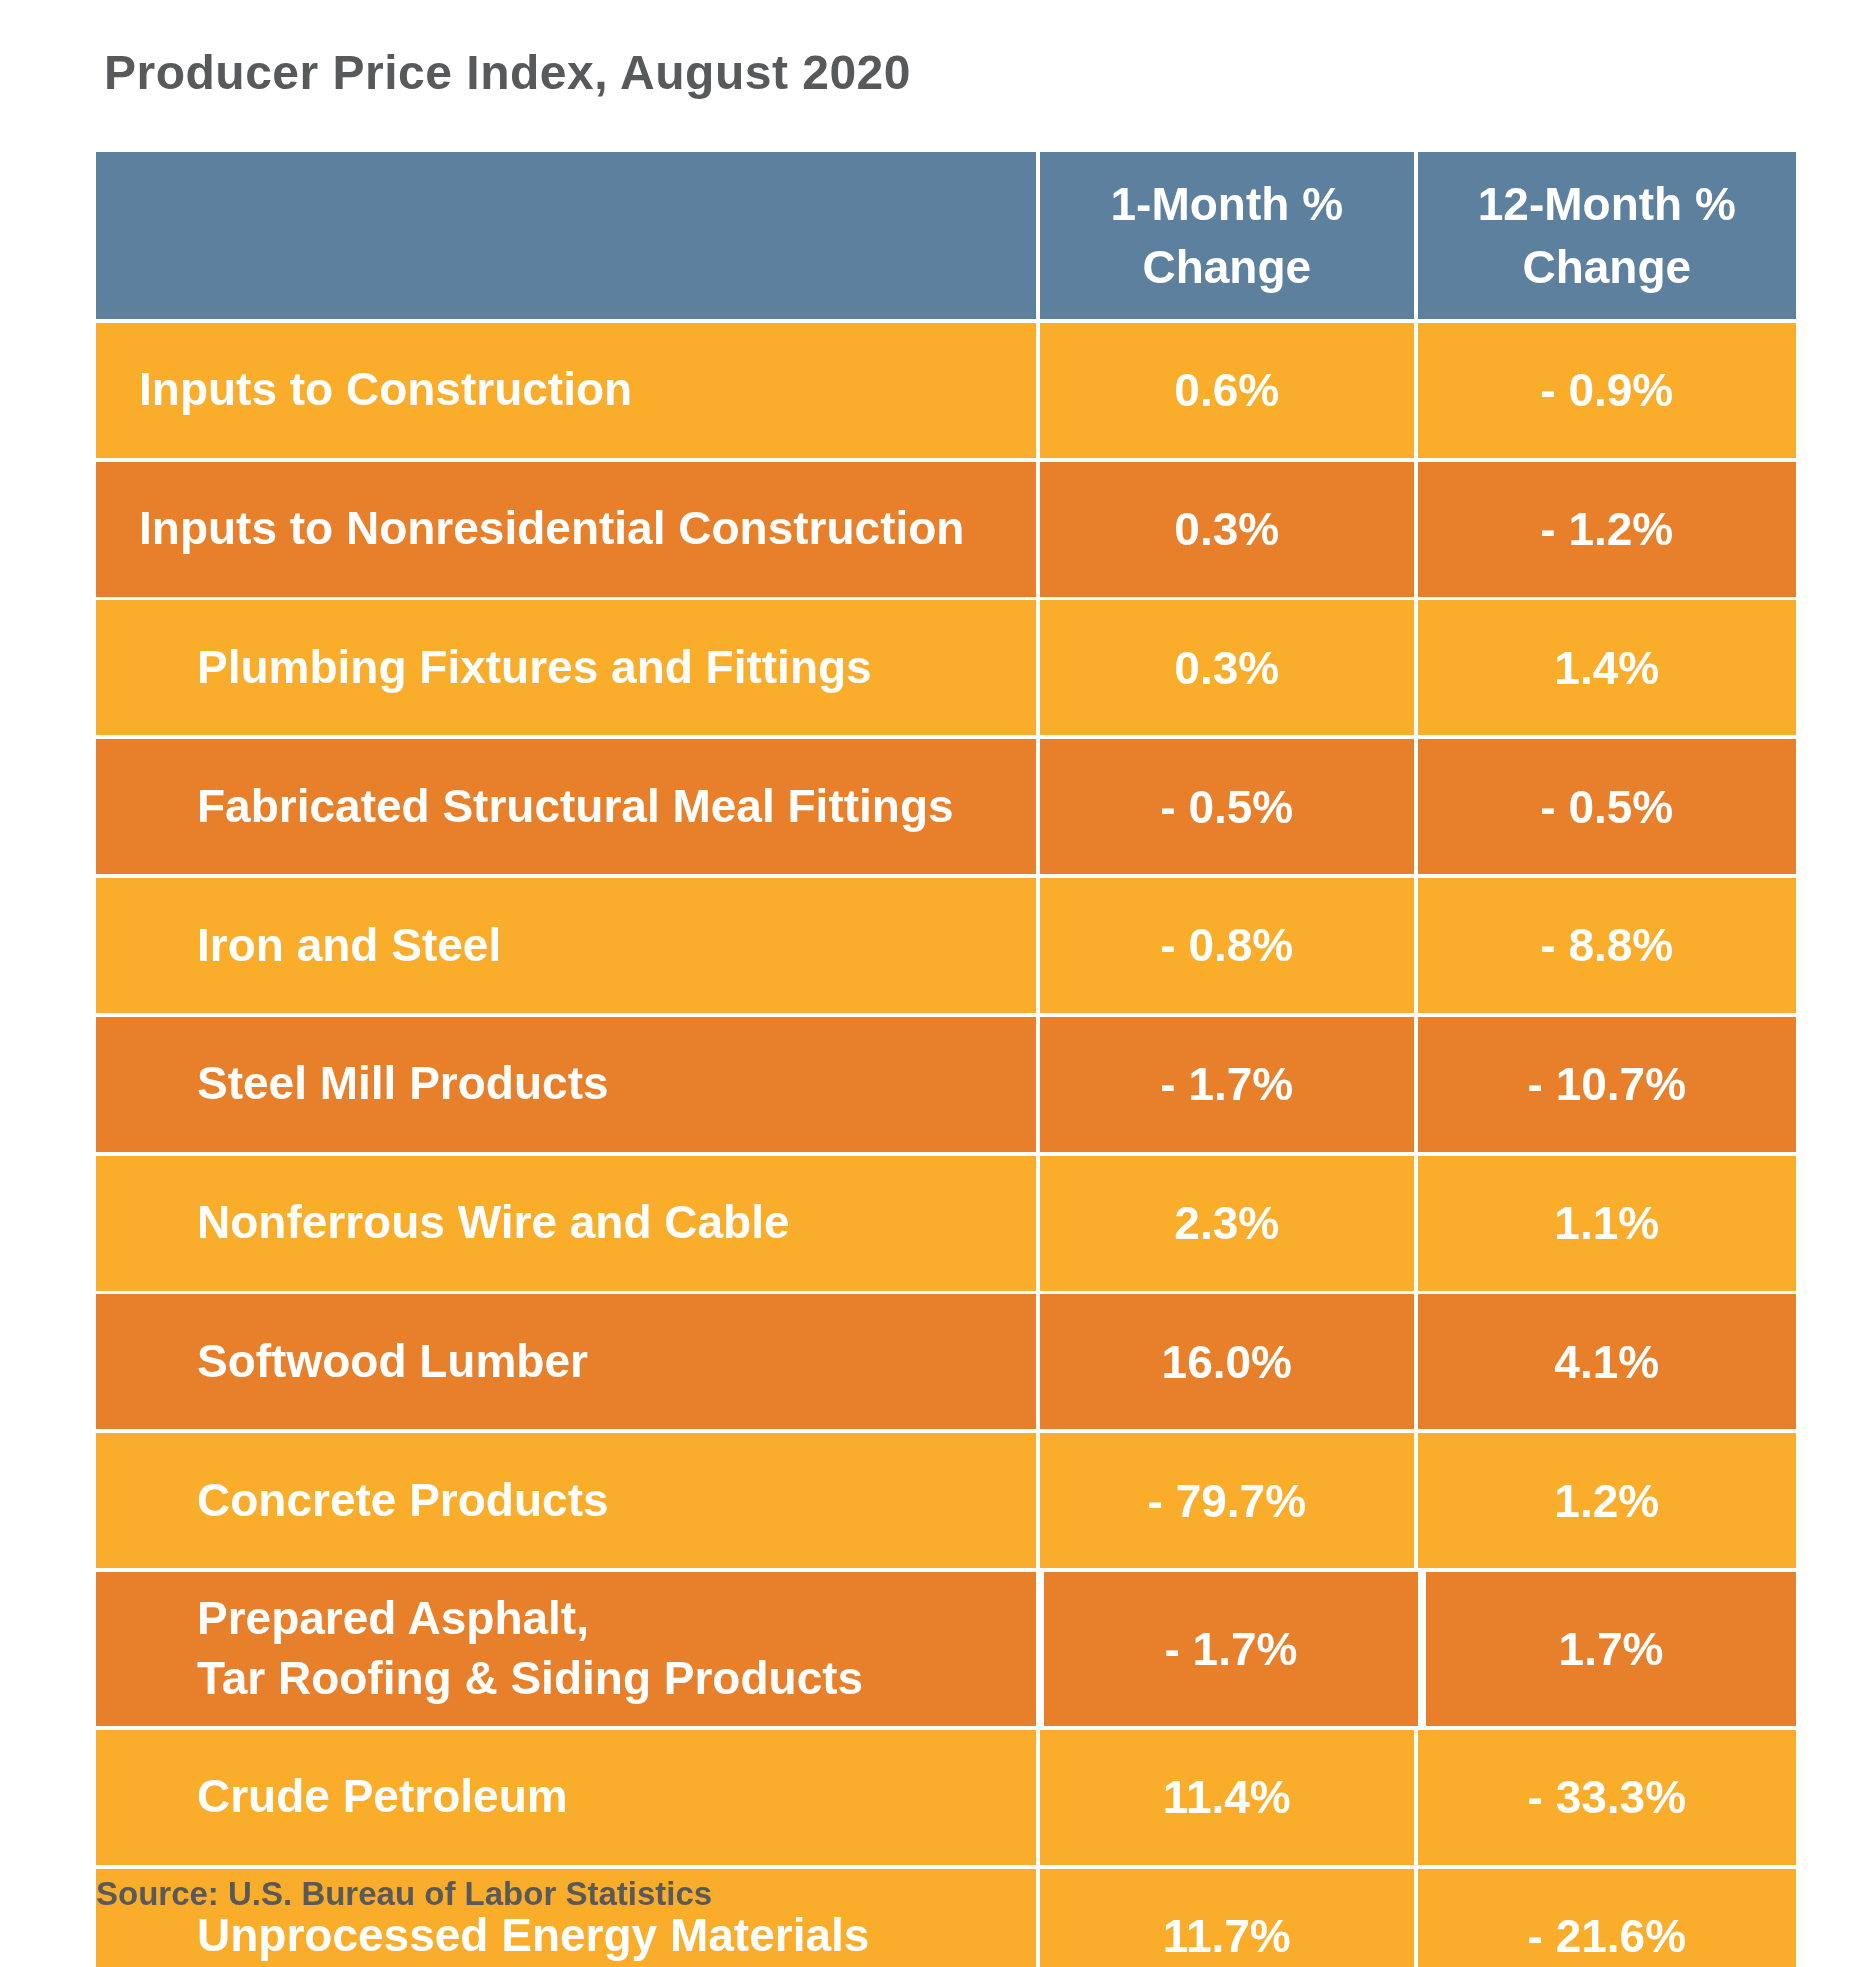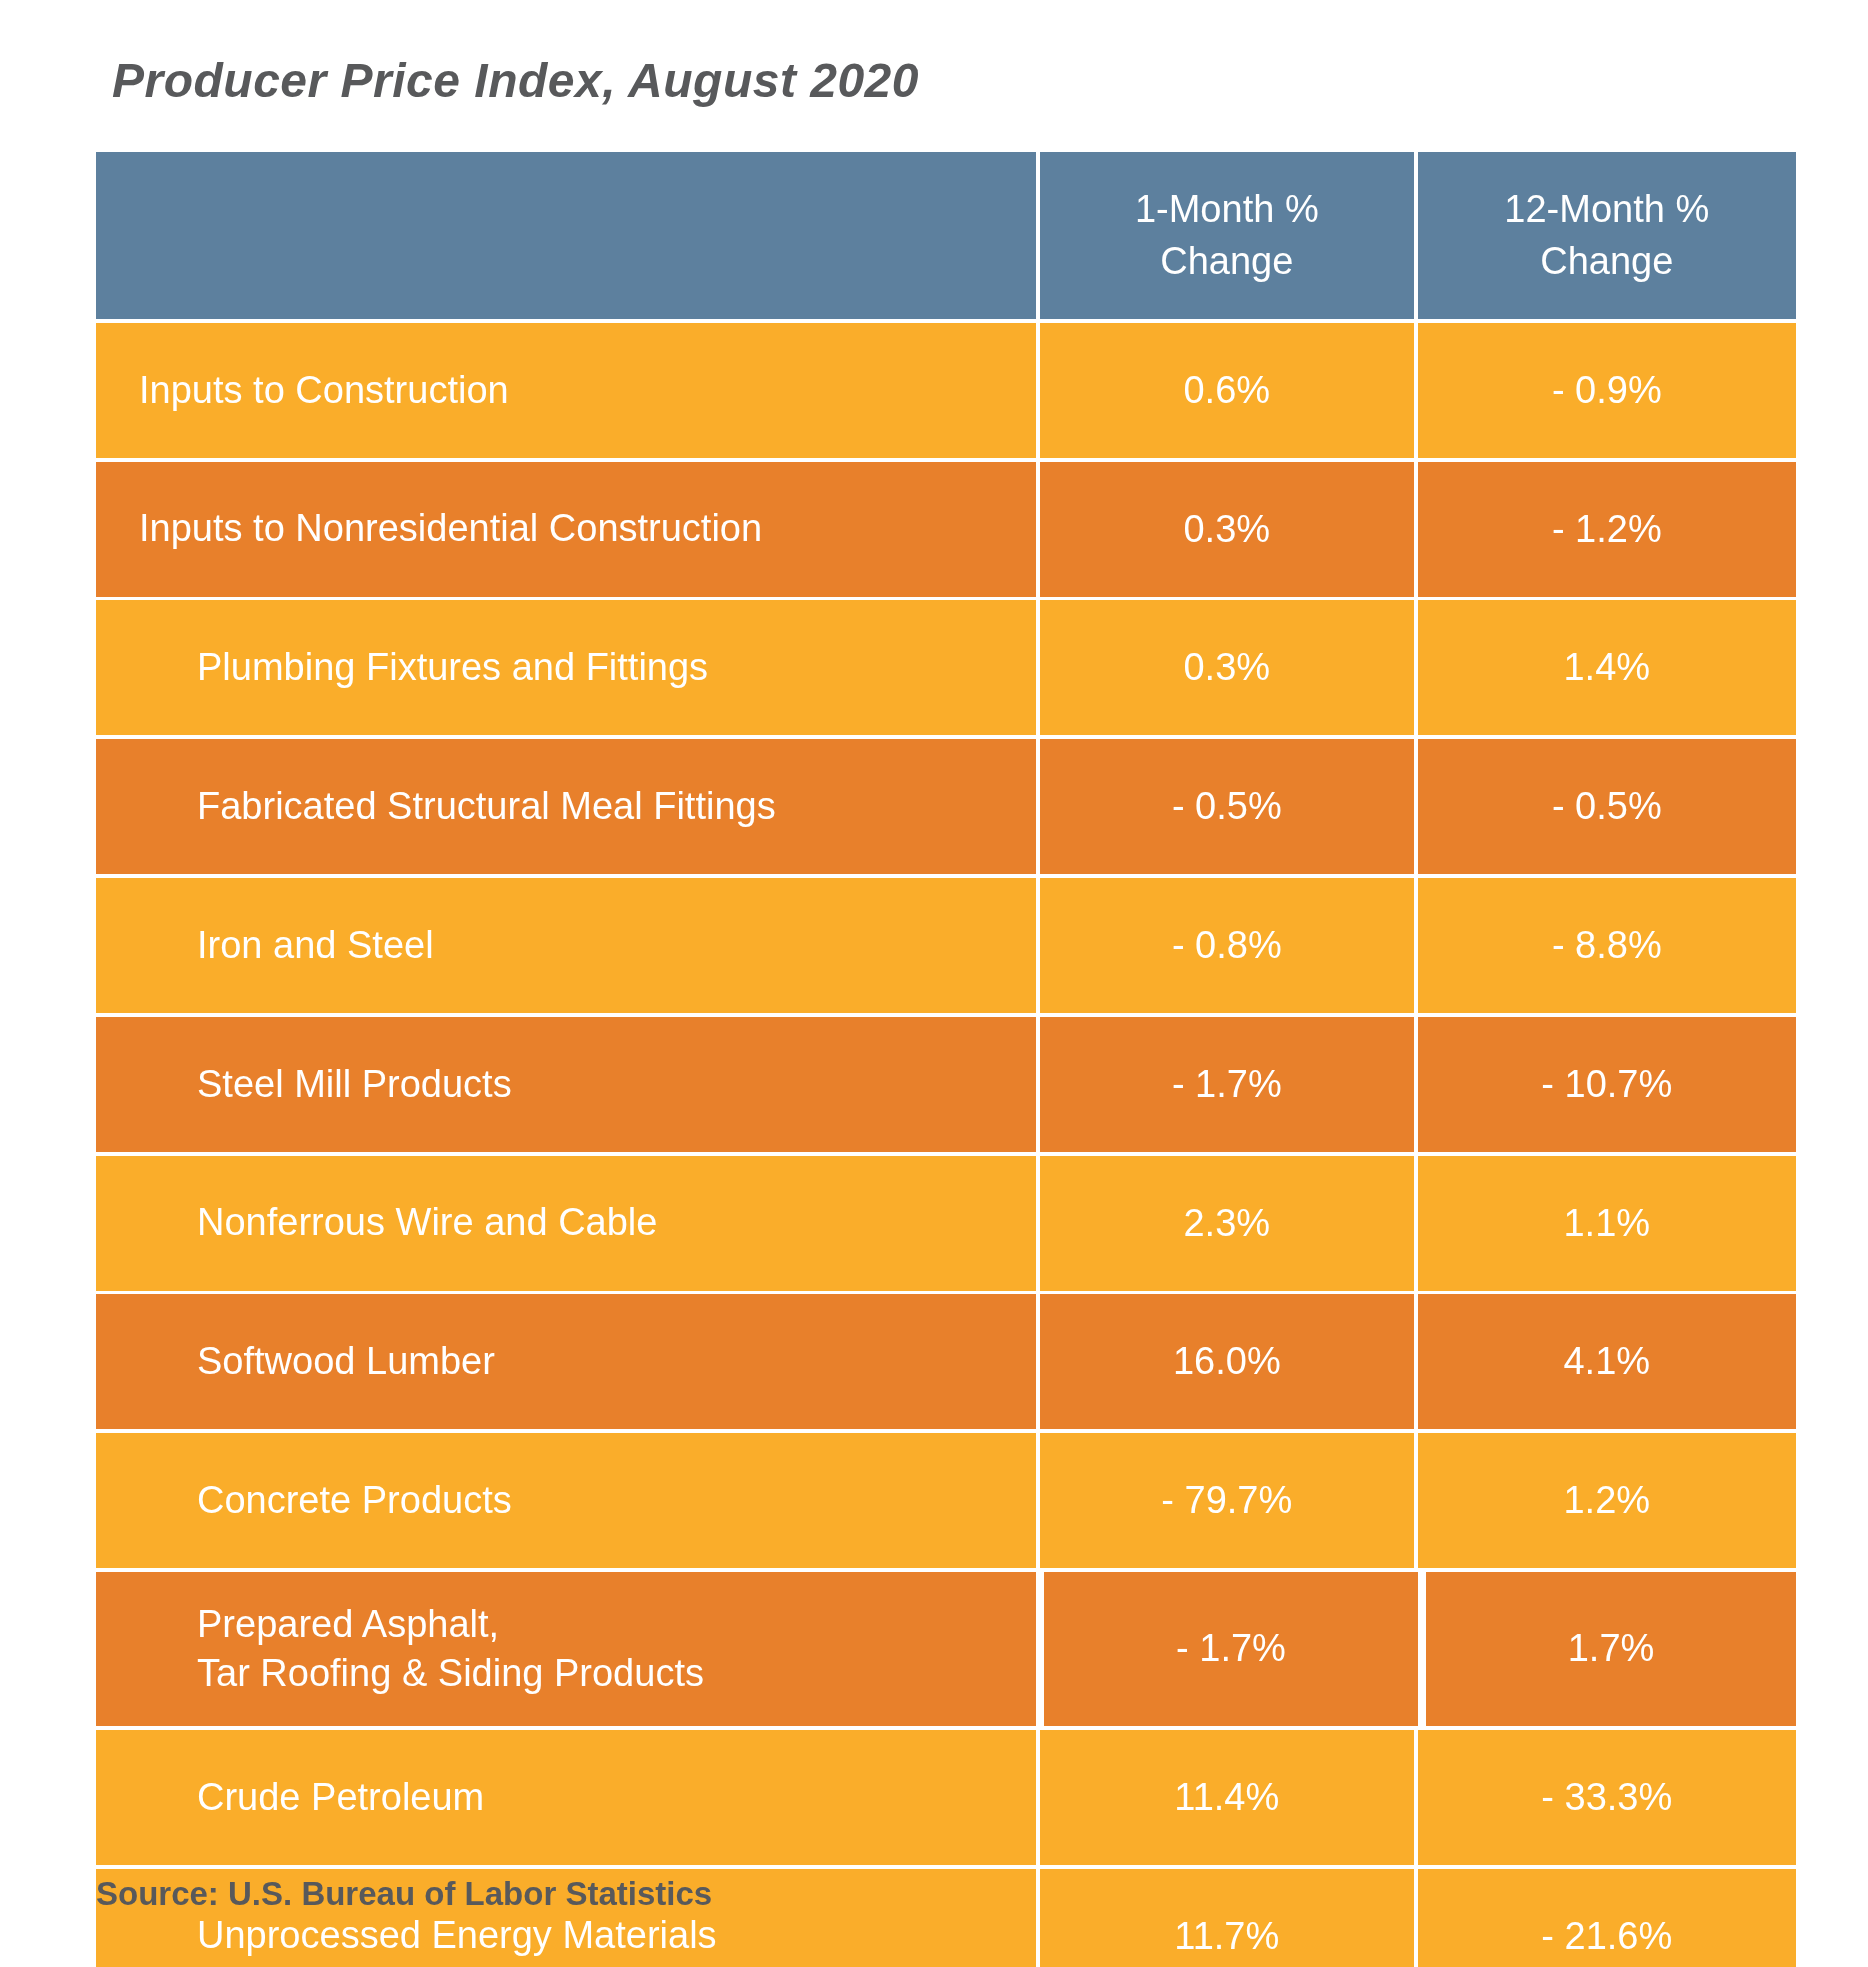--- a/index.html
+++ b/index.html
@@ -3,38 +3,37 @@
 <meta charset="utf-8">
 <style>
   html,body{margin:0;padding:0;background:#ffffff;}
   body{
     width:1869px;height:1967px;position:relative;
     font-family:"Liberation Sans","DejaVu Sans",sans-serif;
     -webkit-font-smoothing:antialiased;
   }
   .page{position:absolute;inset:0;}
   .title{
-    position:absolute;left:96px;top:37px;margin:16px;
+    position:absolute;left:96px;top:37px;margin:8px;
     font-size:48px;font-weight:bold;color:var(--gray,#58595b);
     letter-spacing:0.5px;
-    font-style:italic;
   }
   .table{
     position:absolute;left:96px;top:152px;width:1700px;
     display:flex;flex-direction:column;row-gap:3.8px;
   }
   .row{
     display:grid;grid-template-columns:940px 374px auto;
     column-gap:3.8px;height:135px;
   }
   .row.header{height:167px;}
   .row.tall{height:154px;gap:8px;}
   .cell{
     display:flex;align-items:center;color:#ffffff;
-    font-weight:normal;font-size:38px;white-space:pre-line;
+    font-weight:bold;font-size:46px;white-space:pre-line;
   }
   .row.header .cell{background:var(--blue,#5d809e);justify-content:center;text-align:center;line-height:1.35;}
   .row.amber .cell{background:var(--amber,#faad2a);}
   .row.orange .cell{background:var(--orange,#e8802b);}
   .cell.val{justify-content:center;text-align:left;}
   .cell.label{justify-content:flex-start;line-height:1.3;}
   .row.ind1 .cell.label{padding-left:43px;}
   .row.ind2 .cell.label{padding-left:101px;}
   .source{
     position:absolute;left:96px;top:1875px;

